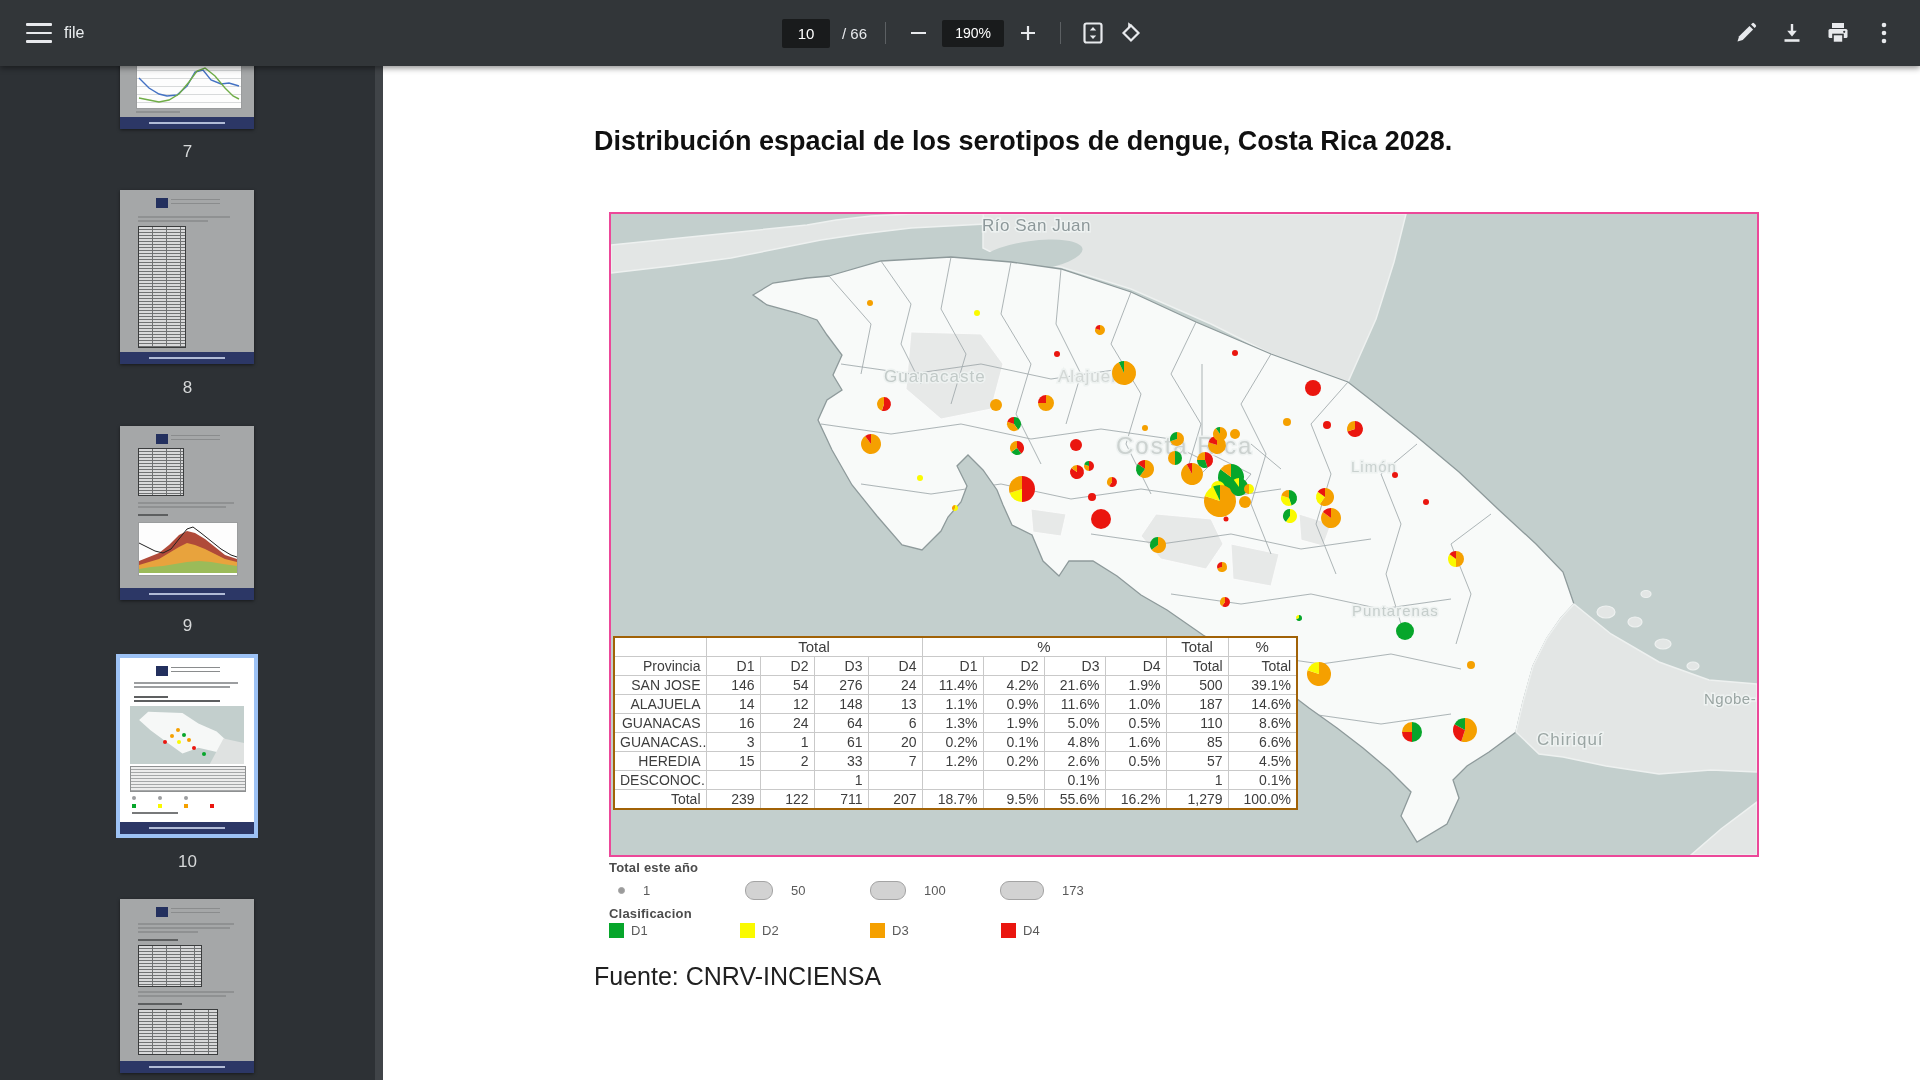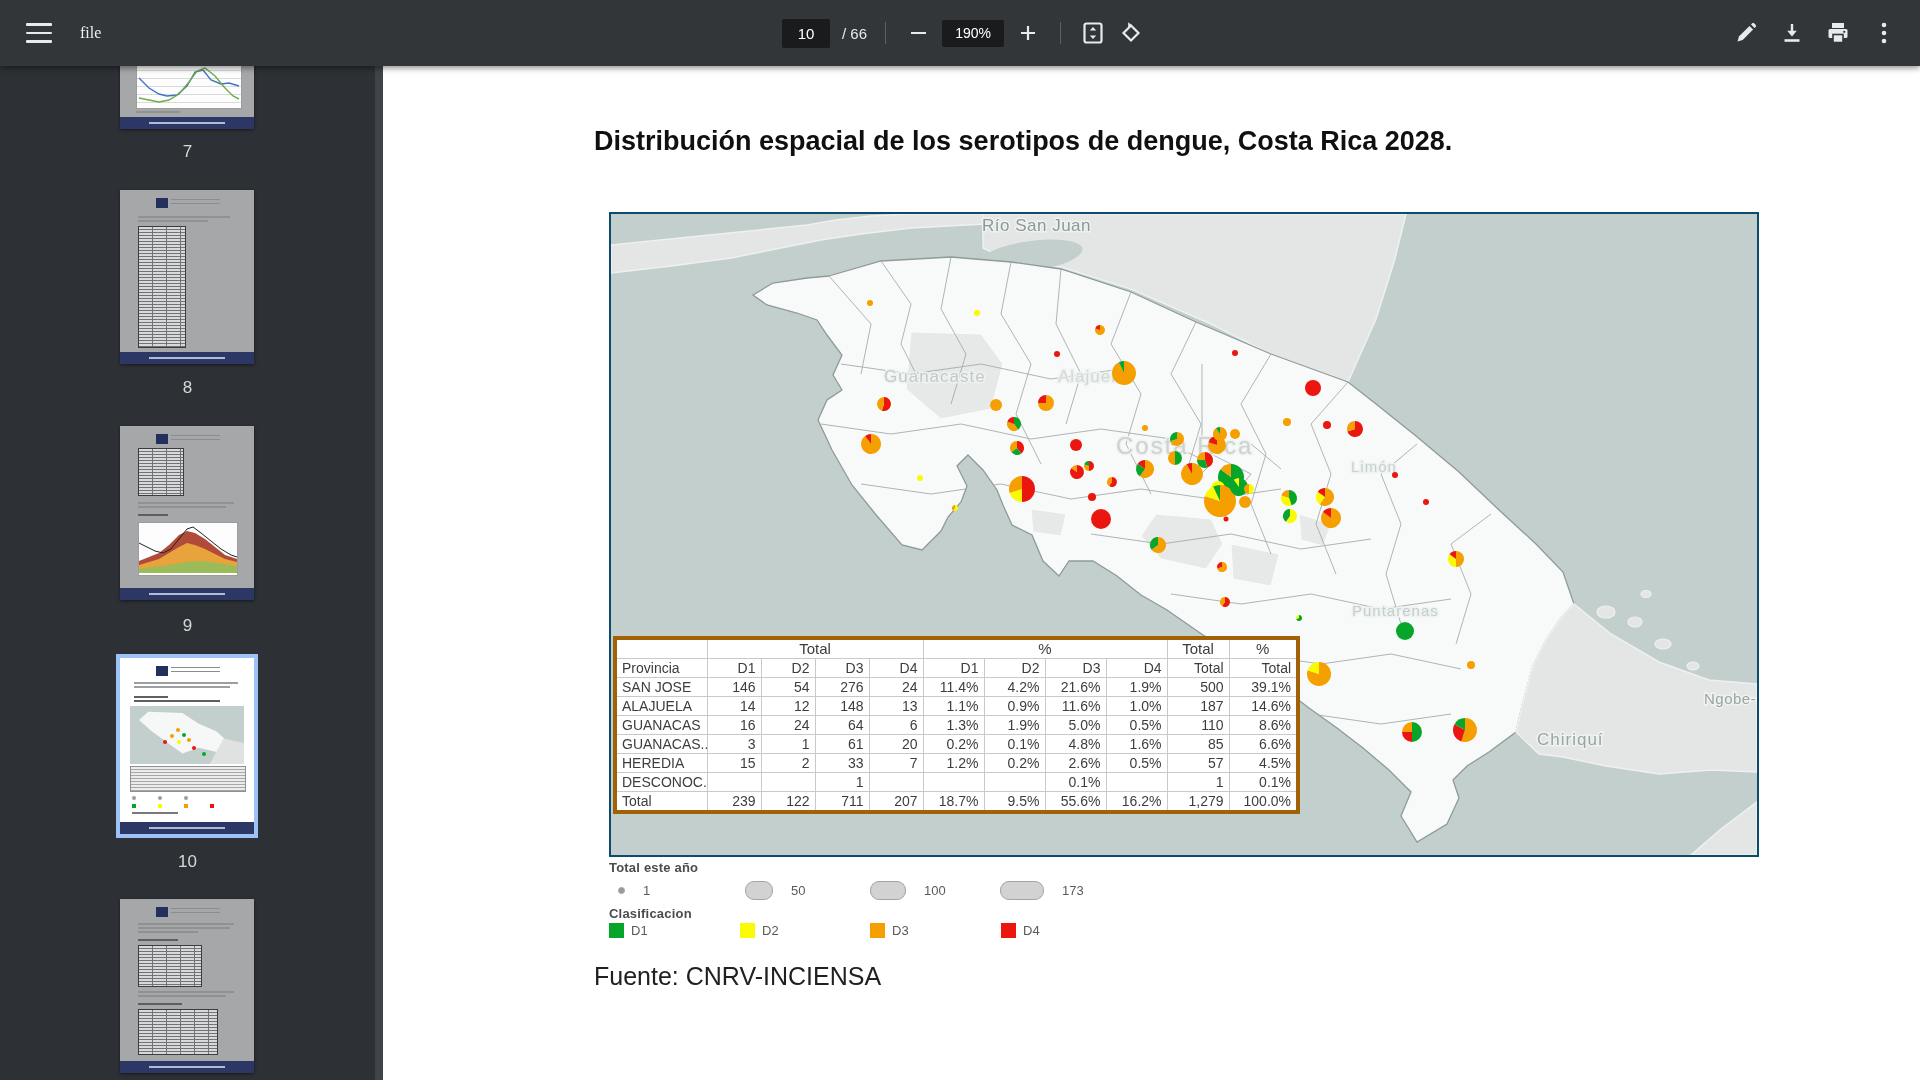--- a/index.html
+++ b/index.html
@@ -1,20 +1,20 @@
 <!DOCTYPE html>
 <html><head>
 <meta charset="utf-8">
 <style>
   html,body{margin:0;padding:0;width:1920px;height:1080px;overflow:hidden;
     font-family:"Liberation Sans",sans-serif;background:#ffffff;}
   
   .toolbar{position:absolute;left:0;top:0;width:1920px;height:66px;background:#323639;
     box-shadow:0 2px 6px rgba(0,0,0,.45);z-index:50;color:#e8eaed;}
-  .tb-left{position:absolute;left:26px;top:0;height:66px;display:flex;align-items:center;gap:28px;font-family:Liberation Serif, serif;}
+  .tb-left{position:absolute;left:26px;top:0;height:66px;display:flex;align-items:center;gap:12px;}
   .hamburger{width:26px;height:20px;display:flex;flex-direction:column;justify-content:space-between;cursor:pointer;}
   .hamburger span{display:block;height:2.6px;background:#e8eaed;border-radius:1px;}
   .tb-title{font-size:16px;color:#eceff1;}
   .tb-center{position:absolute;left:782px;top:0;height:66px;display:flex;align-items:center;gap:10px;}
   .page-box{width:44px;height:27px;background:#191b1c;border:none;border-radius:2px;color:#fff;
     font-size:15px;text-align:center;font-family:"Liberation Sans",sans-serif;}
   .page-total{font-size:15px;color:#e8eaed;margin-left:2px;white-space:pre;}
   .tb-sep{width:1px;height:22px;background:#5c6063;margin:0 8px;}
   .tb-btn{width:28px;height:28px;display:flex;align-items:center;justify-content:center;cursor:pointer;border-radius:50%;}
   .minus-glyph{width:15px;height:2.4px;background:#e8eaed;}
@@ -46,30 +46,30 @@
   .mini-map .cr{position:absolute;inset:0;background:#f6f8f7;
     clip-path:polygon(16% 10%,46% 12%,60% 30%,76% 44%,86% 62%,78% 80%,60% 72%,46% 82%,32% 62%,18% 42%,8% 24%);}
   .mini-map .pan{position:absolute;right:0;bottom:0;width:30%;height:44%;background:#dfe2e1;
     clip-path:polygon(40% 0,100% 18%,100% 100%,0 100%);}
   .dot{position:absolute;width:4px;height:4px;border-radius:50%;}
   .mini-legend{position:absolute;display:flex;gap:22px;}
   .mini-legend i{width:4px;height:4px;display:block;}
   
   .page{position:absolute;left:383px;top:66px;width:1537px;height:1014px;background:#ffffff;}
   .fig-title{position:absolute;left:594px;top:122px;font-size:27px;font-weight:bold;color:#101010;line-height:39px;white-space:nowrap;}
-  .map-frame{position:absolute;left:609px;top:212px;width:1146px;height:641px;border:2px solid #0c4a6e;background:#c3cfcd;}
+  .map-frame{position:absolute;left:609px;top:212px;width:1146px;height:641px;border:2px solid #ec4899;background:#c3cfcd;}
   .map-frame svg{display:block;}
   .prov-table{position:absolute;left:613px;top:636px;background:#ffffff;z-index:5;}
-  table.ptab{border-collapse:collapse;table-layout:fixed;width:683px;border:4px solid #a16207;
+  table.ptab{border-collapse:collapse;table-layout:fixed;width:683px;border:2px solid #a16207;
     font-size:14px;color:#3d3d3d;background:#fff;}
   table.ptab th,table.ptab td{border:1px solid #c9c9c9;height:18px;line-height:18px;padding:0 5px;
     font-weight:normal;overflow:hidden;white-space:nowrap;}
   table.ptab thead th{text-align:center;}
   table.ptab thead th.gh{font-size:15px;}
-  table.ptab td.name, table.ptab th.name{text-align:left;}
+  table.ptab td.name, table.ptab th.name{text-align:right;}
   table.ptab td.num{text-align:right;}
   table.ptab tr.total td{border-top:1px solid #8a8a8a;}
   
   .lg-title{position:absolute;font-size:13px;font-weight:600;color:#4c4c4c;letter-spacing:.2px;}
   .size-item{position:absolute;top:880px;height:20px;display:flex;align-items:center;gap:18px;}
   .size-sym{background:#d2d2d2;border:1.5px solid #a4a4a4;border-radius:9px;}
   .size-lbl,.cls-lbl{font-size:13px;color:#5a5a5a;}
   .cls-item{position:absolute;top:922px;height:16px;display:flex;align-items:center;gap:7px;}
   .cls-sq{width:15px;height:15px;display:block;}
   .fuente{position:absolute;left:594px;top:962px;font-size:25px;color:#202020;}

